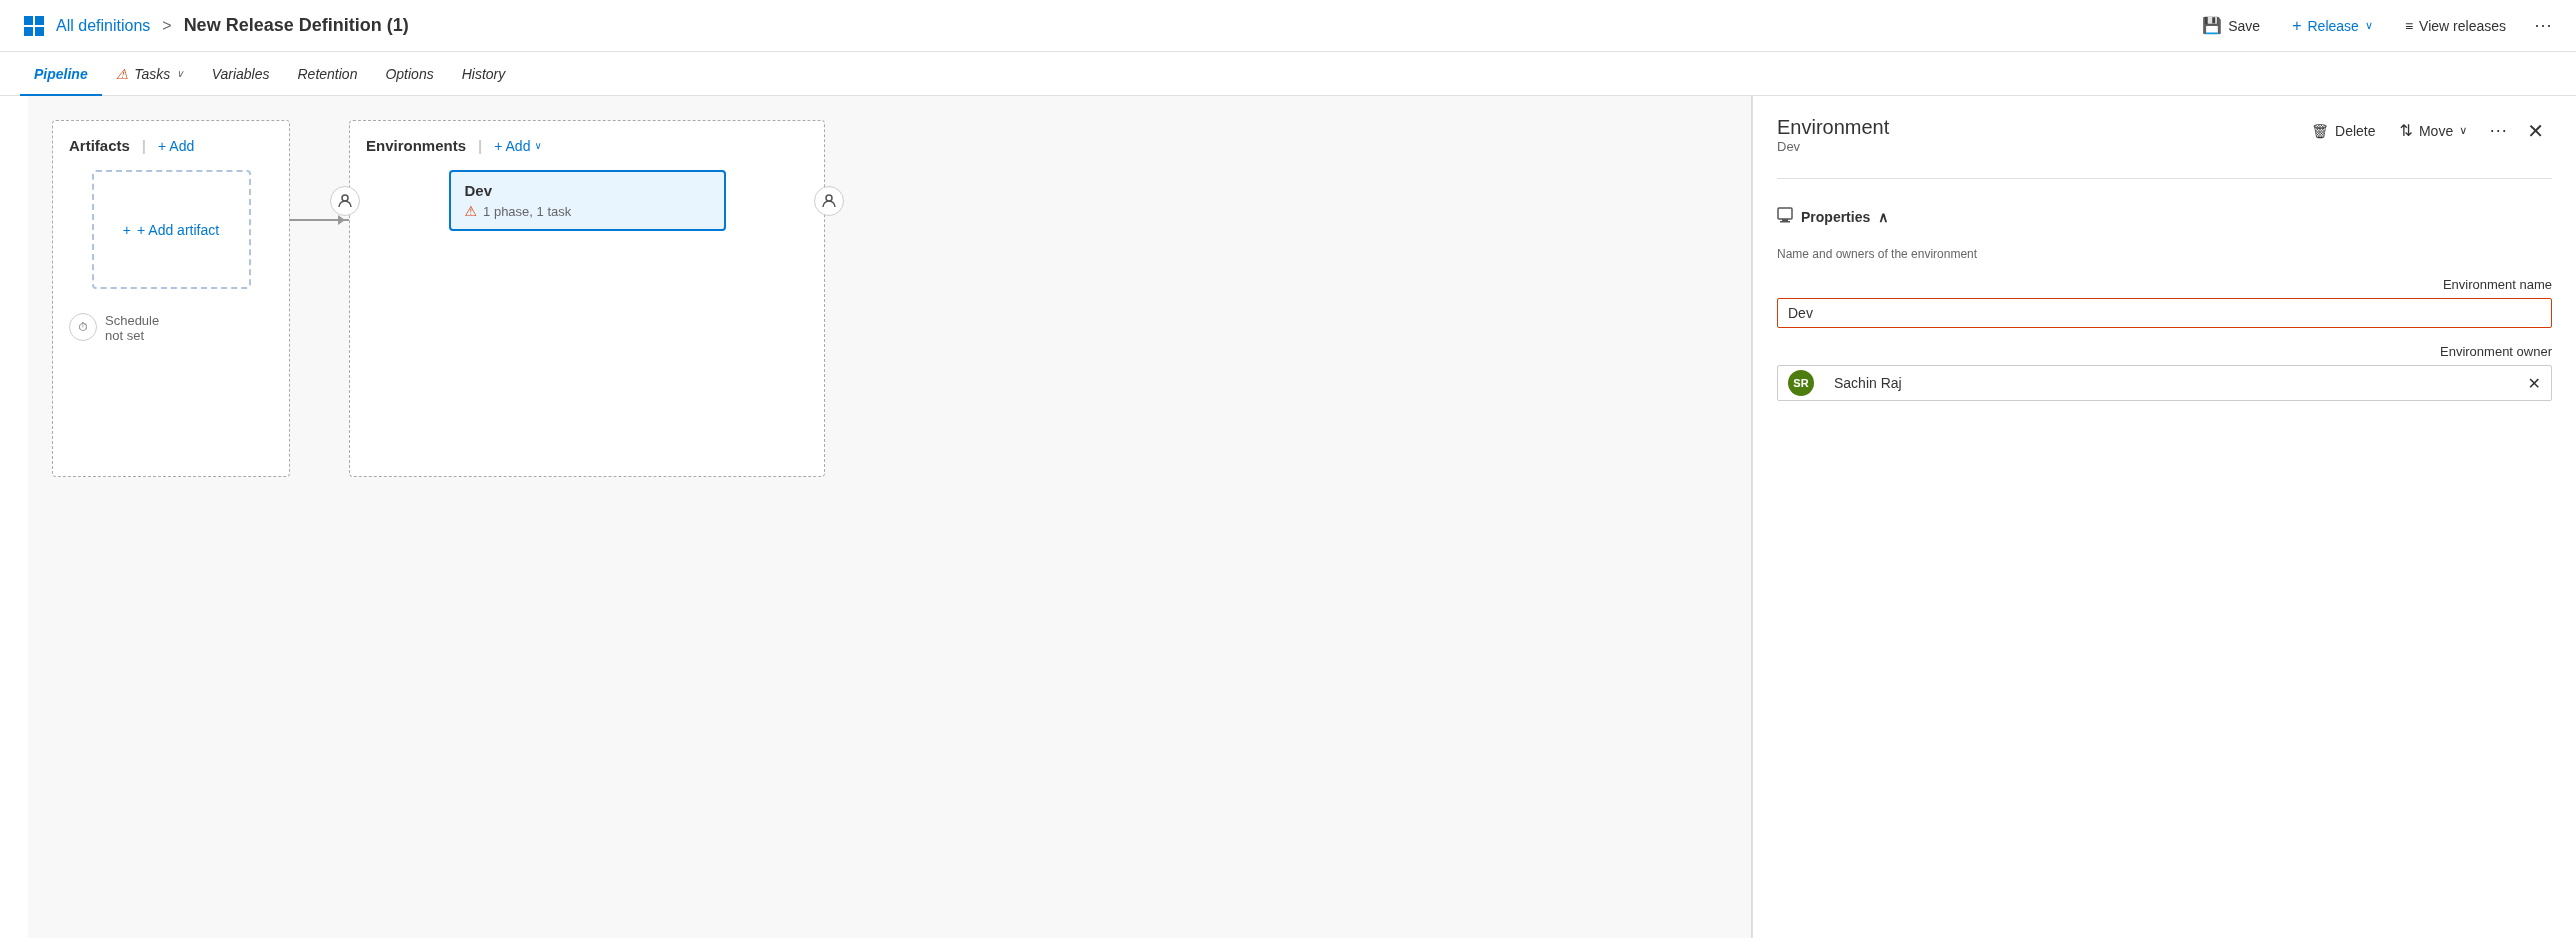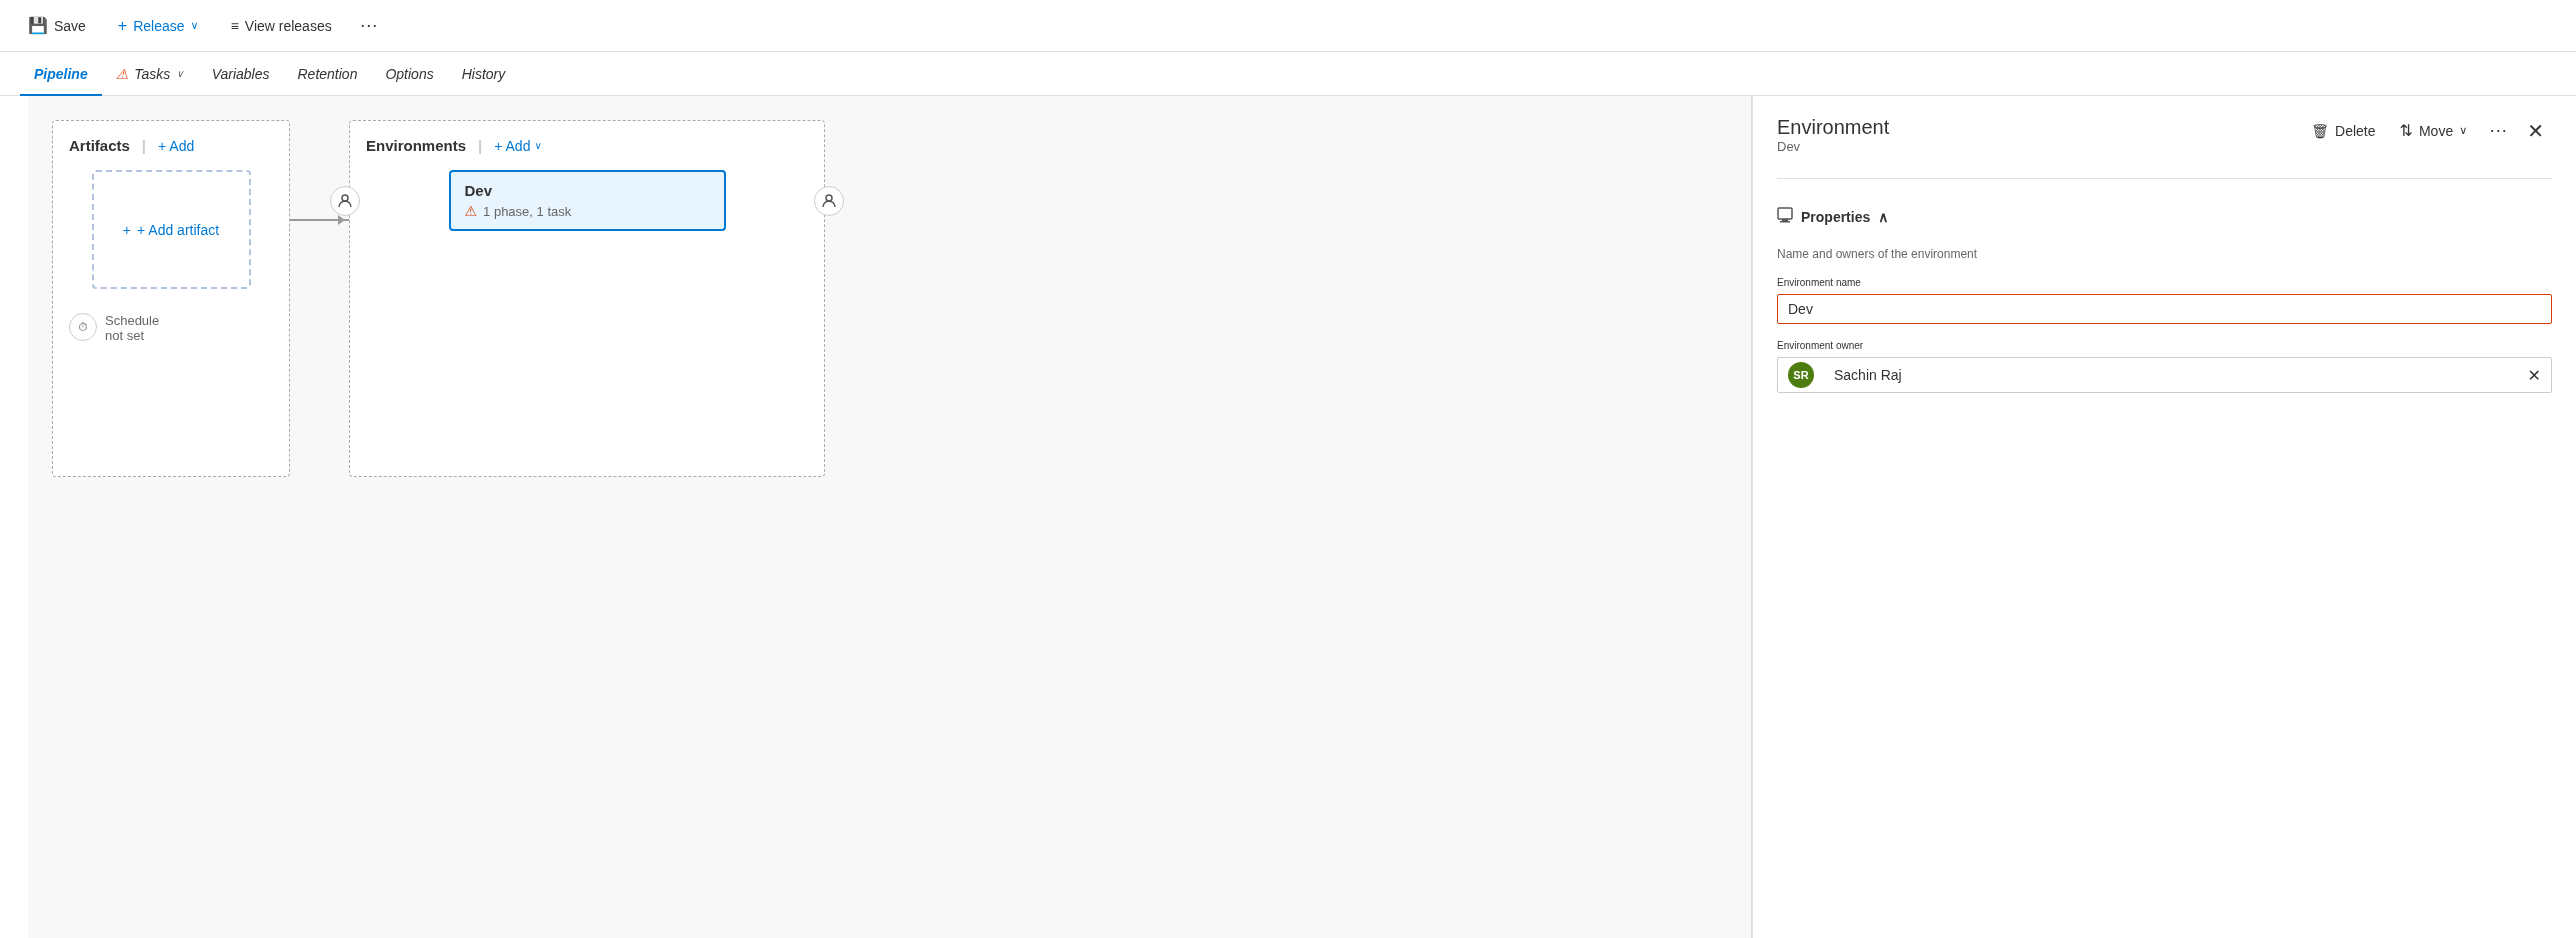--- a/index.html
+++ b/index.html
@@ -347,24 +347,25 @@
       margin-bottom: 4px;
     }
     .section-desc {
       font-size: 12px;
       color: #666;
       margin-bottom: 16px;
       margin-top: 21px;
     }
     .form-field { margin-bottom: 16px; }
     .form-label {
-      font-size: 10px;
+      font-size: 13px;
       color: #333;
       margin-bottom: 6px;
       display: block;
+      text-align: right;
     }
     .form-input {
       width: 100%;
       border: 1px solid #d83b01;
       border-radius: 2px;
       padding: 6px 10px;
       font-size: 14px;
       color: #333;
       outline: none;
     }
@@ -407,20 +408,33 @@
       background: #ddd;
       min-height: 357px;
       margin: 0 0;
       align-self: stretch;
     }
   </style>
 </head>
 <body>
 
 <div class="header">
+  <div class="header-left">
+    <div class="app-icon">
+      <svg width="22" height="22" viewBox="0 0 22 22" fill="none">
+        <rect x="1" y="1" width="9" height="9" fill="#0078d4"></rect>
+        <rect x="12" y="1" width="9" height="9" fill="#0078d4"></rect>
+        <rect x="1" y="12" width="9" height="9" fill="#0078d4"></rect>
+        <rect x="12" y="12" width="9" height="9" fill="#0078d4"></rect>
+      </svg>
+    </div>
+    <a class="breadcrumb-link">All definitions</a>
+    <span class="breadcrumb-sep">&gt;</span>
+    <span class="page-title">New Release Definition (1)</span>
+  </div>
   <div class="header-right">
     <button class="header-btn">
       <span class="icon">💾</span>
       <span>Save</span>
     </button>
     <button class="header-btn header-btn-primary">
       <span style="font-size:16px;">+</span>
       <span>Release</span>
       <span style="font-size:11px;">∨</span>
     </button>

